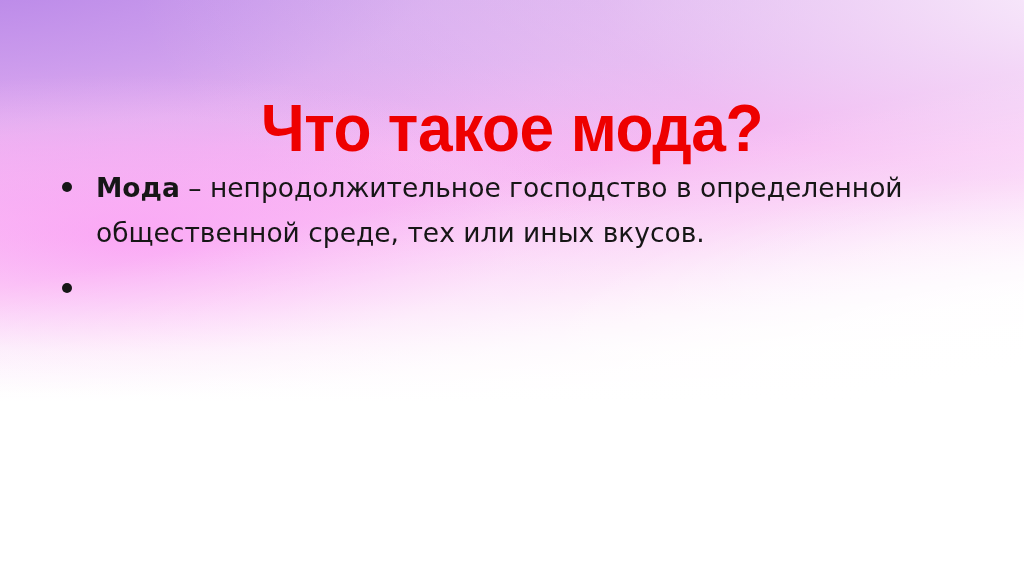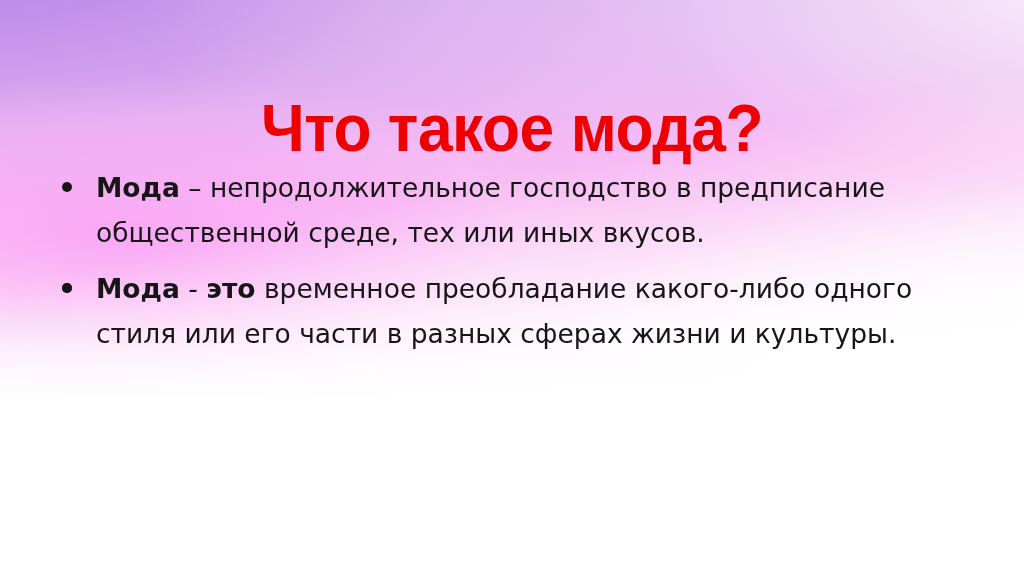--- a/index.html
+++ b/index.html
@@ -156,27 +156,23 @@
   <div class="bg-layer bg-white-br"></div>
 
   <div id="content">
 
     <h1 id="slide-title">Что такое мода?</h1>
 
     <ul id="bullet-list">
 
       <li>
         <span class="bullet-dot"></span>
-        <span class="bullet-text"><b>Мода</b><span> – </span><span>непродолжительное господство в предписание общественной среде, тех или иных вкусов.</span></span>
+        <span class="bullet-text"><b>Мода</b><span> – </span><span>непродолжительное господство в определенной общественной среде, тех или иных вкусов.</span></span>
       </li>
 
       <li>
         <span class="bullet-dot"></span>
       </li>
 
-      <li>
-        <span class="bullet-dot"></span>
-        <span class="bullet-text"><b>Мода</b><span> - </span><b>это</b><span> временное преобладание какого-либо одного стиля или его части в разных сферах жизни и культуры.</span></span>
-      </li>
 
     </ul>
   </div>
 </div>
 
 </body></html>

